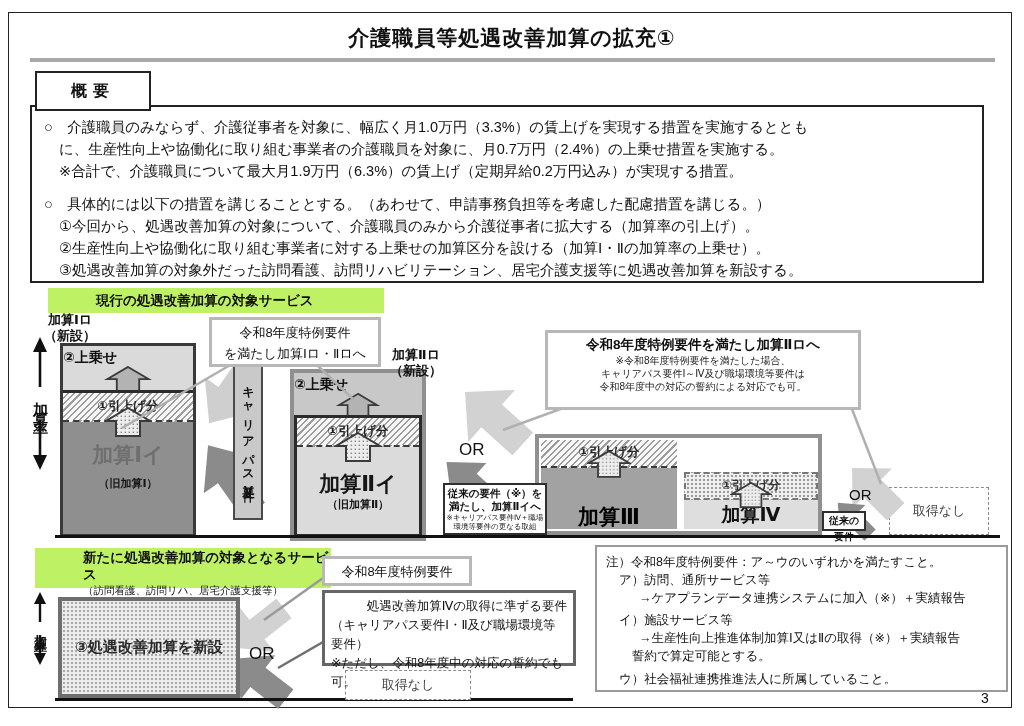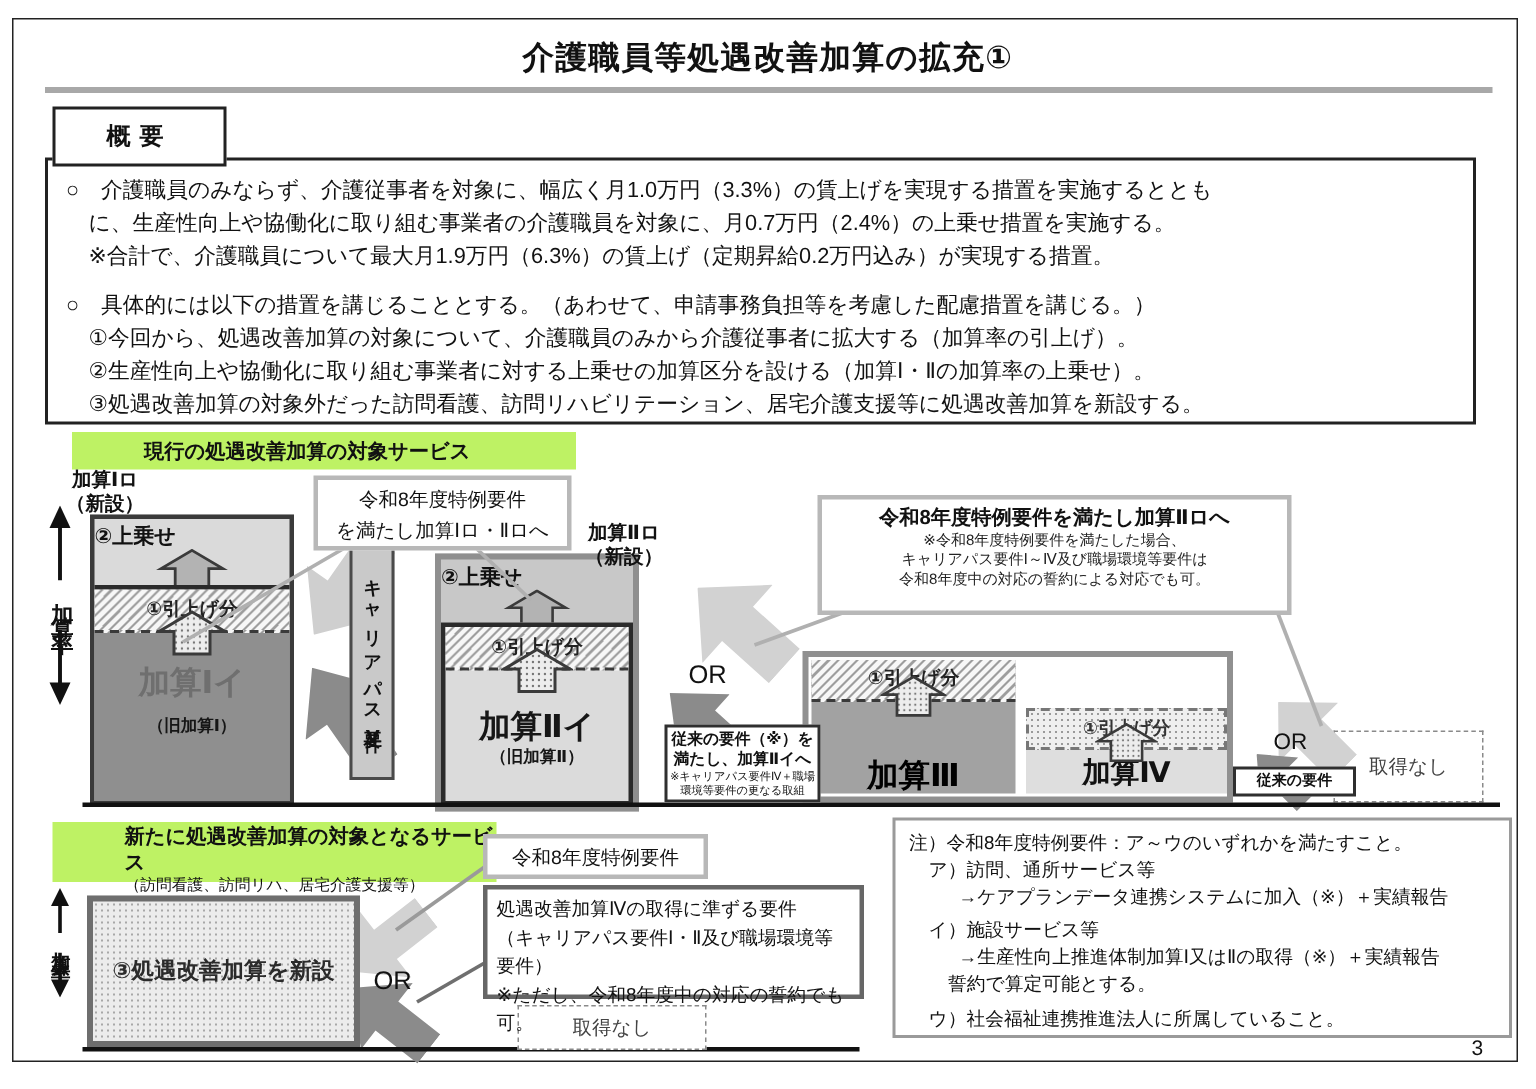--- a/index.html
+++ b/index.html
@@ -77,21 +77,21 @@
   
   .or{font-weight:normal;font-size:17px;z-index:3;}
   #or1{left:459px;top:440px;}
   #or2{left:849px;top:486px;font-size:15px;}
   #or3{left:249px;top:644px;}
   
   #conv{left:443px;top:483px;width:104px;height:52px;border:2px solid #2f2f2f;background:#fff;z-index:4;
         box-sizing:border-box;text-align:center;padding-top:2px;}
   #conv .c-main{font-size:10.5px;font-weight:bold;line-height:1.25;}
   #conv .c-note{font-size:7.5px;line-height:1.2;}
-  #conv-s{left:822px;top:511px;width:82px;height:20px;border:2px solid #2f2f2f;background:#fff;z-index:4;
+  #conv-s{left:822px;top:511px;width:44px;height:20px;border:2px solid #2f2f2f;background:#fff;z-index:4;
           box-sizing:border-box;text-align:center;font-size:10px;font-weight:bold;line-height:16px;}
   
   #grp{left:535px;top:434px;width:287px;height:101px;border:4px solid #909090;background:#fff;box-sizing:border-box;z-index:2;}
   #bar3{position:absolute;left:2px;top:2px;width:136px;height:89px;background:#a2a2a2;}
   #bar3 .raise-band{height:26px;line-height:25px;}
   #bar3 .bar-name{top:42px;font-size:21px;color:#000000;margin-top:21px;}
   #bar4{position:absolute;left:145px;top:34px;width:134px;height:57px;background:#dedede;}
   #bar4 .dot-band{position:relative;height:24px;border:2px dashed #777;box-sizing:content-box;text-align:center;
         font-size:12px;font-weight:bold;line-height:23px;color:#333;
         background-color:#efefef;background-image:radial-gradient(#9a9a9a 0.8px,transparent 1px);background-size:4px 4px;}
@@ -106,21 +106,21 @@
   .baseline{background:#111;height:3px;z-index:2;}
   #bl1{left:55px;top:535px;width:945px;}
   #bl2{left:55px;top:698px;width:518px;}
   
   #newbox{left:58px;top:597px;width:182px;height:101px;border:4px solid #6e6e6e;box-sizing:border-box;z-index:2;
           background-color:#ececec;background-image:radial-gradient(#a8a8a8 0.8px,transparent 1px);background-size:4px 4px;
           display:flex;align-items:center;justify-content:center;font-size:15px;font-weight:bold;color:#2b2b2b;}
   
   #req{left:322px;top:590px;width:254px;height:76px;border:3px solid #666;background:#fff;box-sizing:border-box;
        z-index:4;font-size:12.5px;line-height:1.52;padding:4px 6px;}
-  #req .r0{text-align:left;}
+  #req .r0{text-align:right;}
   
   #note{left:595px;top:545px;width:413px;height:147px;border:2px solid #9a9a9a;background:#fff;box-sizing:border-box;
         padding:7px 9px;font-size:12.5px;line-height:1.42;}
   .n-ind1{padding-left:13px;}
   .n-ind2{padding-left:33px;}
   .n-ind3{padding-left:26px;}
   .n-gap{margin-top:5px;}
   #pgnum{left:981px;top:690px;font-size:14px;}
   
   #lines{left:0;top:0;z-index:3;pointer-events:none;}

